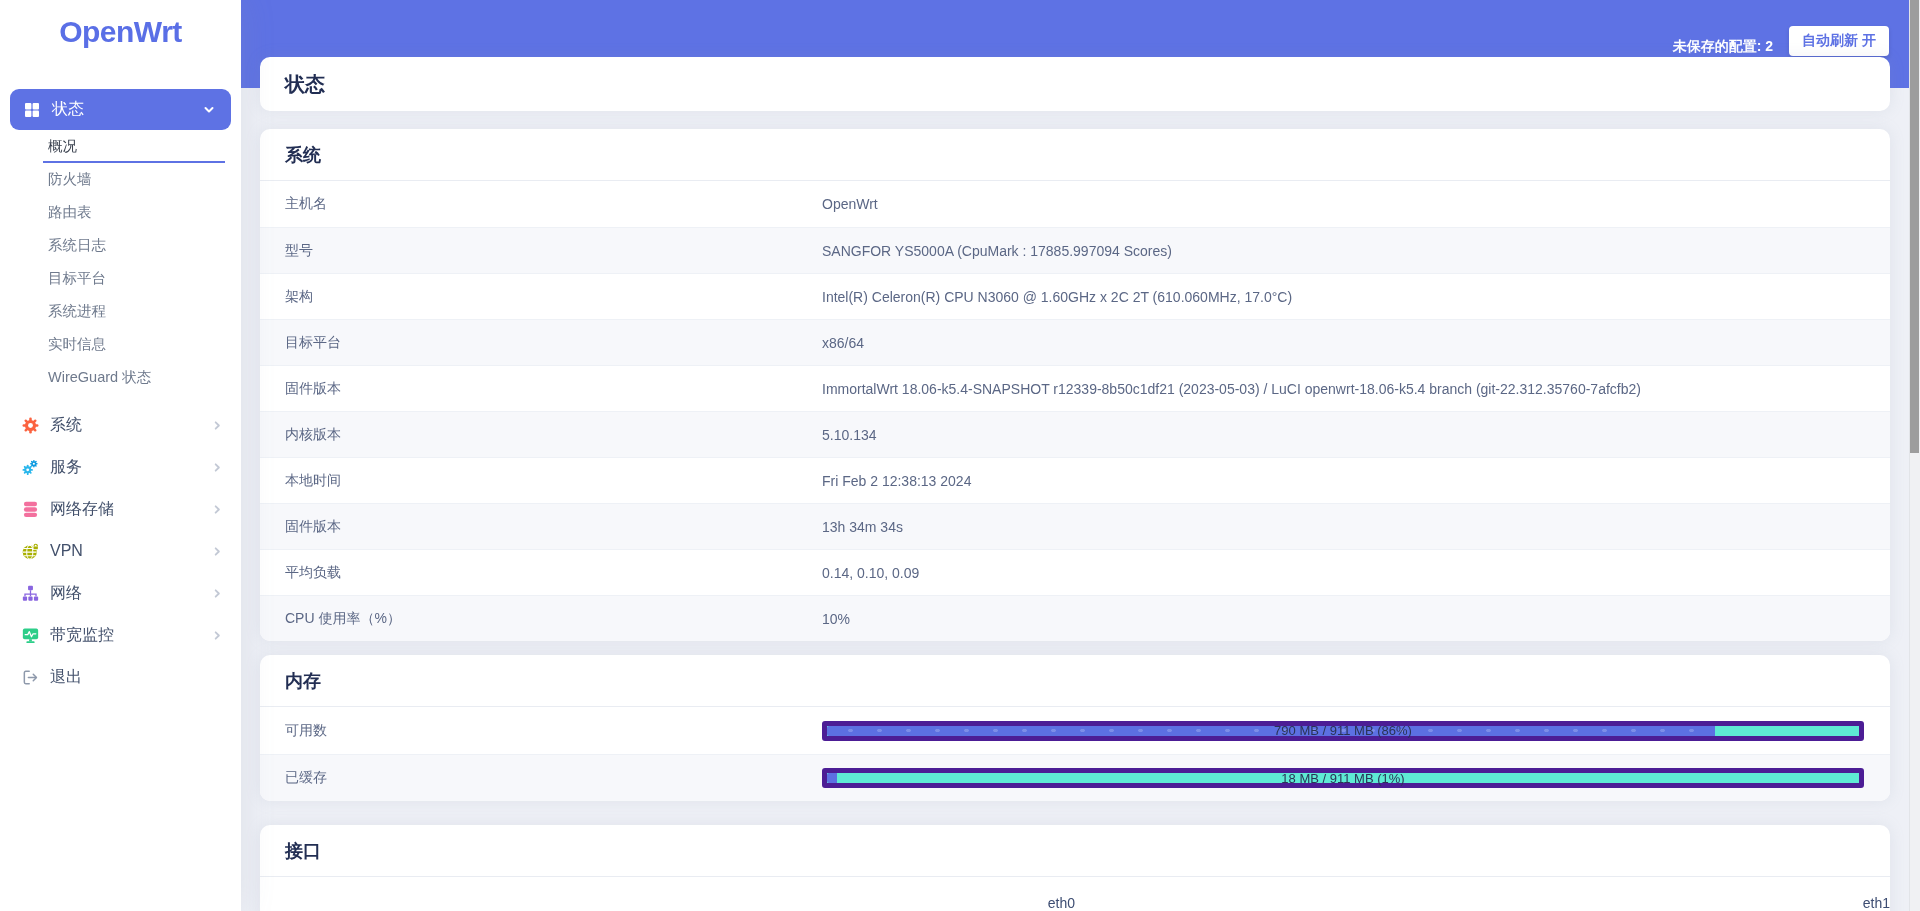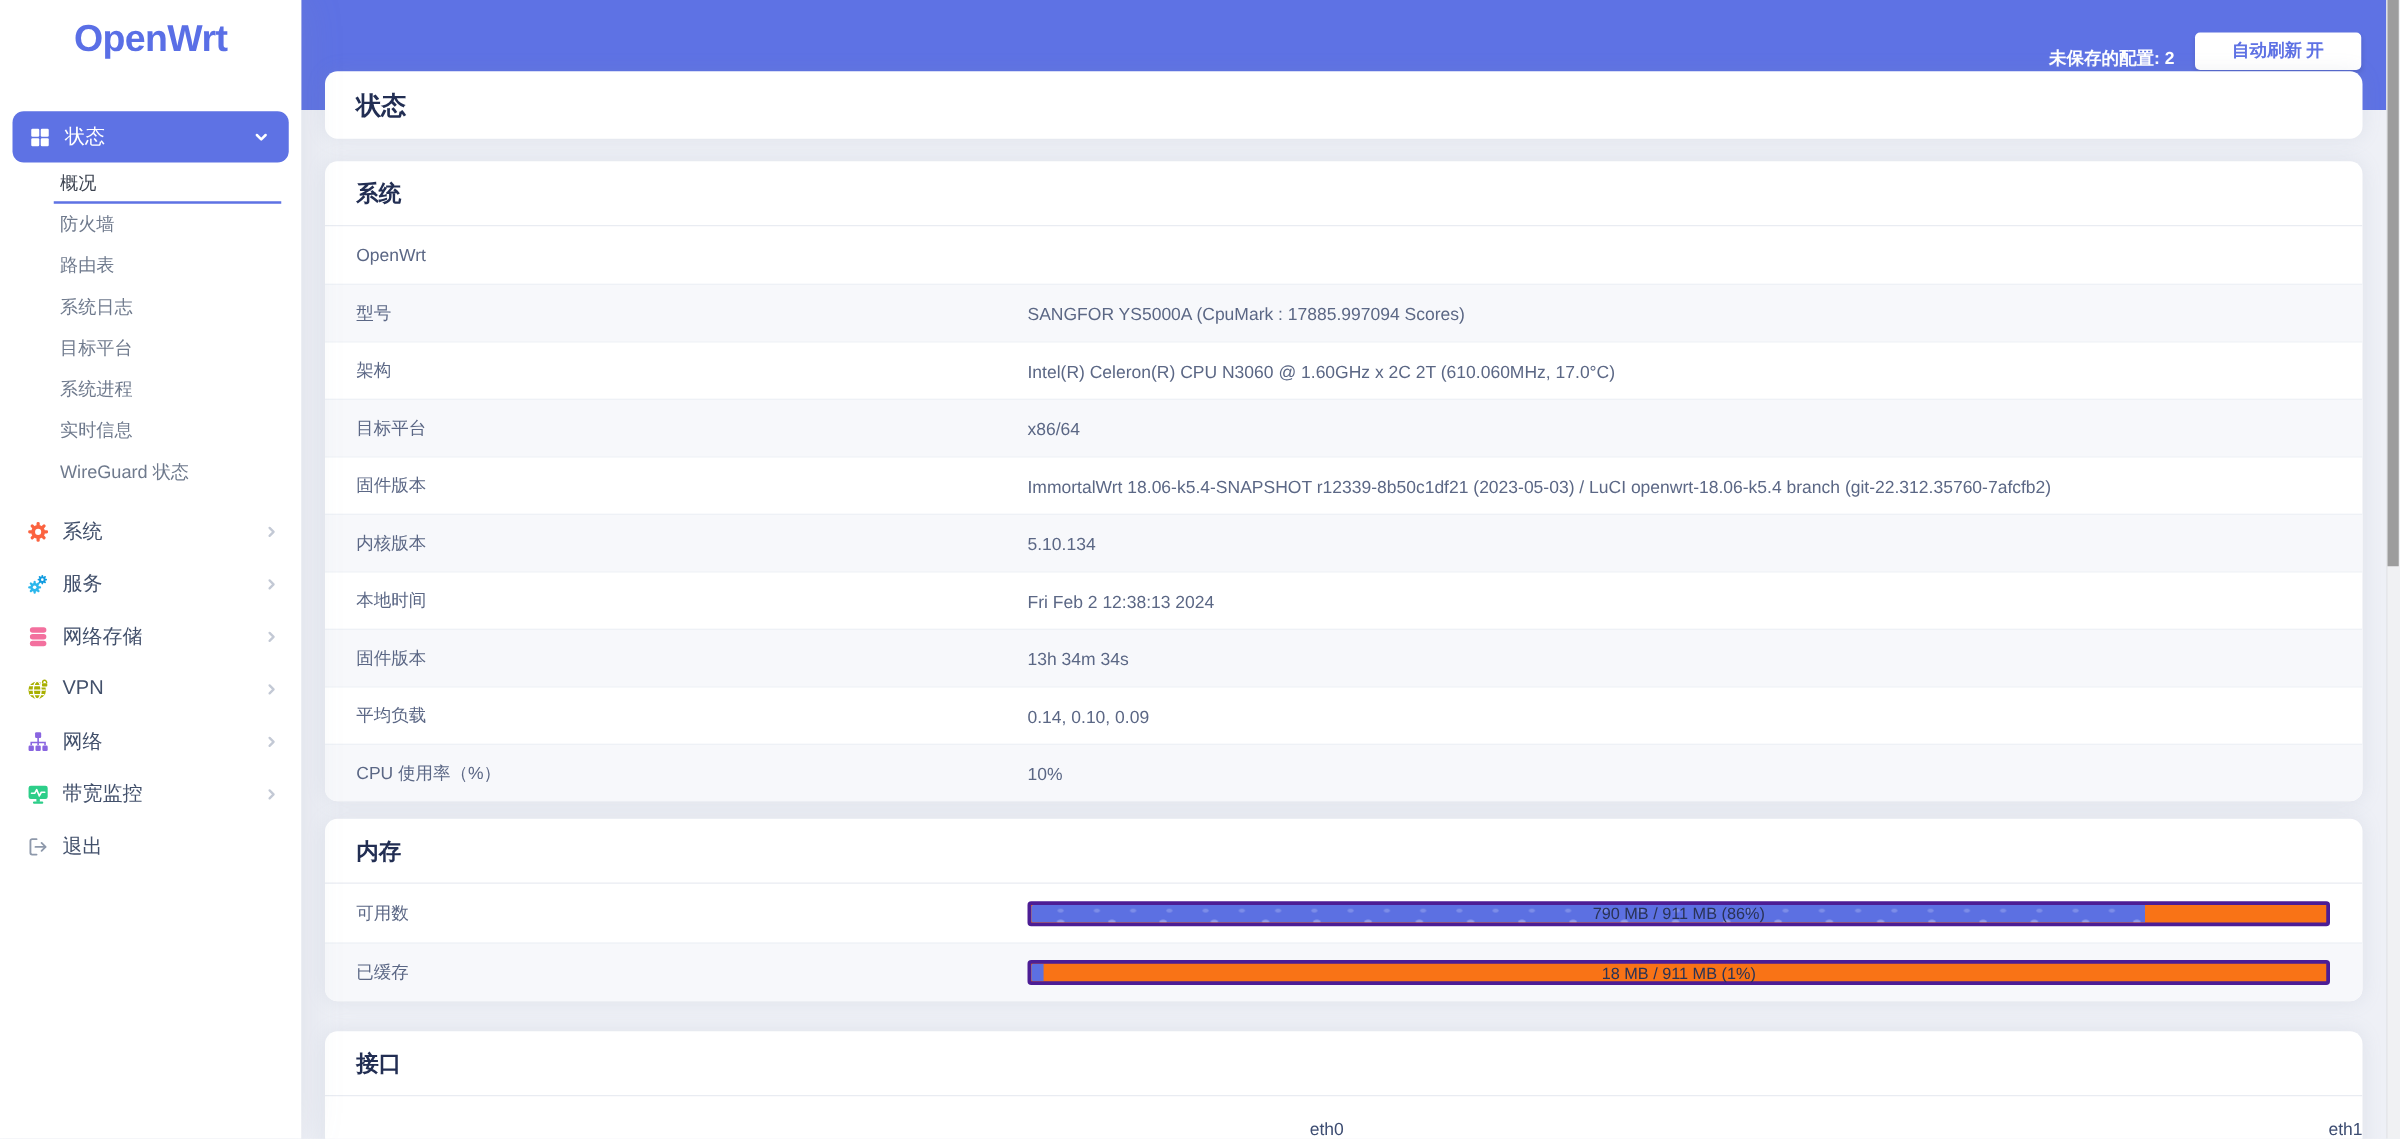--- a/index.html
+++ b/index.html
@@ -10,23 +10,23 @@
     font-family:"Liberation Sans","DejaVu Sans",sans-serif;
     color:#5b6785;
   }
 
   
   .topbar { position:absolute; left:241px; right:0; top:0; height:88px; background:#5e72e4; z-index:1; }
   .topbar-inner { position:absolute; right:31px; top:0; height:56px; display:flex; align-items:flex-end; gap:16px; }
   .unsaved { color:#fff; font-size:14px; font-weight:700; cursor:pointer; }
   .refresh-btn {
     background:#fff; color:#5e72e4; font-weight:700; font-size:14px;
-    border:none; border-radius:4px; padding:6px 30px; cursor:pointer;
+    border:none; border-radius:4px; padding:6px 13px; cursor:pointer;
     box-shadow:0 2px 4px rgba(0,0,0,.12);
-    font-family:Liberation Serif, serif;
+    font-family:Liberation Sans, sans-serif;
   }
 
   
   .sidebar {
     position:absolute; left:0; top:0; width:241px; height:911px; background:#fff; z-index:3;
     box-shadow:0 0 2rem rgba(136,152,170,.18);
   }
   .logo { margin-top:14px; text-align:center; font-size:30px; line-height:36px; font-weight:800;
           color:#5a6fe6; letter-spacing:-0.5px; }
   .nav-active {
@@ -71,22 +71,22 @@
   }
   .trow { display:flex; align-items:center; height:46px; padding:0 26px 0 25px; font-size:14px; }
   .trow + .trow { border-top:1px solid #eef1f6; }
   .trow:nth-child(even) { background:#f7f8fb; }
   .tlabel { flex:0 0 537px; color:#5b6785; }
   .tvalue { flex:1; color:#5b6785; }
   .mrow { height:47px; }
 
   
   .pbar {
-    position:relative; width:100%; height:20px; background:#f97316;
-    border:3px solid #4c1d95; border-radius:3px;
+    position:relative; width:100%; height:20px; background:#5eead4;
+    border:5px solid #4c1d95; border-radius:3px;
   }
   .pbar-fill {
     position:absolute; left:0; top:0; bottom:0; border-radius:2px 0 0 2px;
     background-color:#5c70e2;
     background-image:
       radial-gradient(rgba(255,255,255,.33) 2.5px, transparent 3.5px),
       radial-gradient(rgba(255,255,255,.28) 3px, transparent 4.2px),
       radial-gradient(rgba(255,255,255,.20) 2px, transparent 3px);
     background-size:41px 23px, 67px 31px, 29px 17px;
     background-position:3px 2px, 17px 9px, 9px 13px;
@@ -284,20 +284,21 @@
 <div class="content">
 
   <div class="card title-card">
     <div class="page-title">状态</div>
   </div>
 
   <div class="card section-card">
     <div class="card-header">系统</div>
     <div>
       <div class="trow">
+        <div class="tlabel">主机名</div>
         <div class="tvalue">OpenWrt</div>
       </div>
       <div class="trow">
         <div class="tlabel">型号</div>
         <div class="tvalue">SANGFOR YS5000A (CpuMark : 17885.997094 Scores)</div>
       </div>
       <div class="trow">
         <div class="tlabel">架构</div>
         <div class="tvalue">Intel(R) Celeron(R) CPU N3060 @ 1.60GHz x 2C 2T (610.060MHz, 17.0°C)</div>
       </div>

